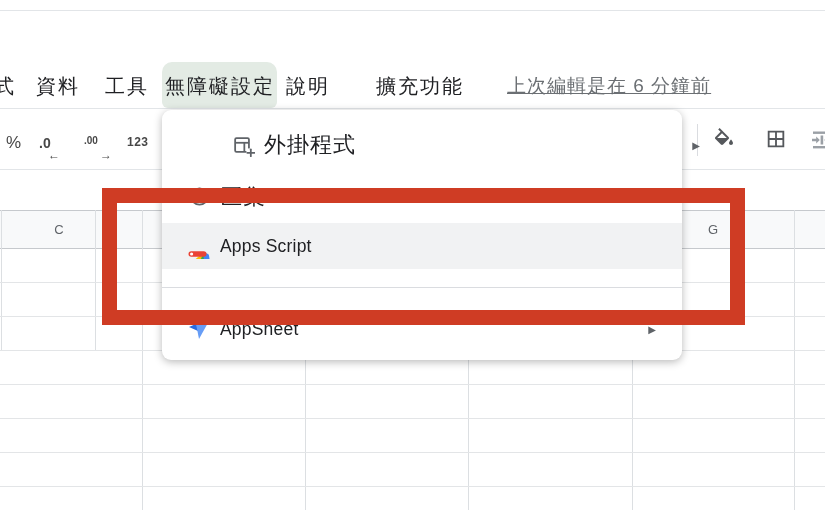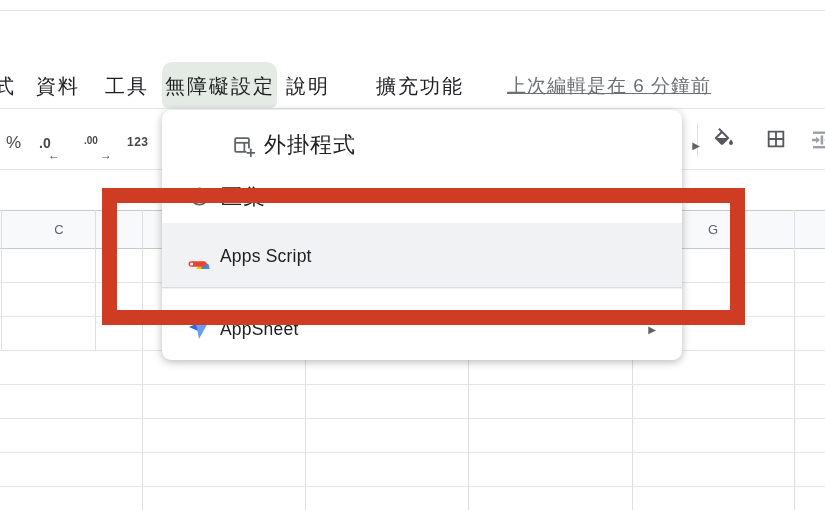--- a/index.html
+++ b/index.html
@@ -139,21 +139,21 @@
       <span class="panel-icon">
         <svg width="23" height="23" viewBox="0 0 23 23" fill="none" stroke="#5f6368" stroke-width="1.8">
           <circle cx="11.5" cy="11.5" r="8.2"></circle>
           <line x1="11.5" y1="11.5" x2="15.6" y2="6.6" stroke-linecap="round"></line>
         </svg>
       </span>
       <span class="panel-label">巨集</span>
       <span class="panel-arrow">▶</span>
     </div>
 
-    <div class="panel-item hl" style="top:113px;height:66px;">
+    <div class="panel-item hl" style="top:113px;height:46px;">
       <span class="panel-icon">
         <svg width="26" height="26" viewBox="0 0 26 26">
           <g transform="rotate(-40 20 21)">
             <rect x="2.5" y="18.2" width="18" height="5.6" rx="2.8" fill="#fbbc04"></rect>
             <circle cx="5.6" cy="21" r="1.6" fill="#ffffff"></circle>
           </g>
           <g transform="rotate(-68 20 21)">
             <rect x="2.5" y="18.2" width="18" height="5.6" rx="2.8" fill="#34a853"></rect>
             <circle cx="5.6" cy="21" r="1.6" fill="#ffffff"></circle>
           </g>

